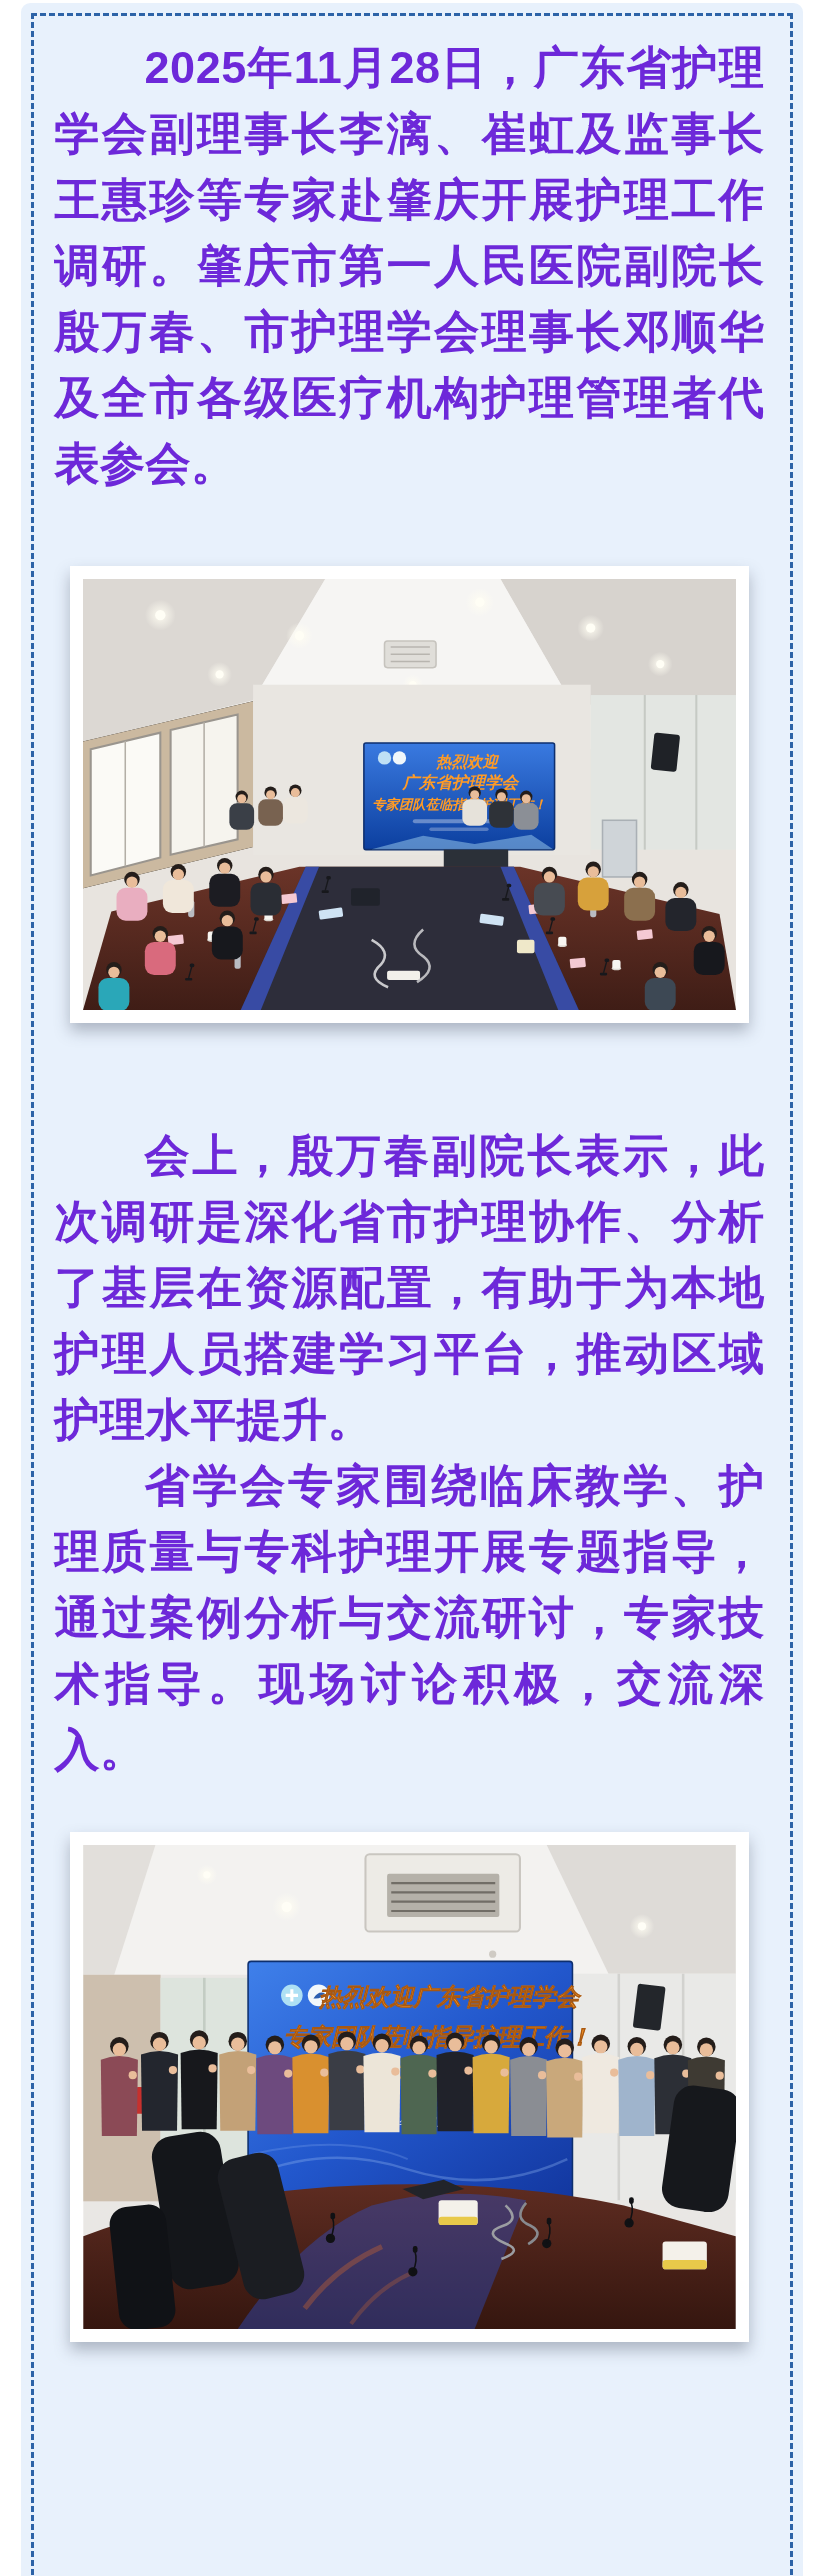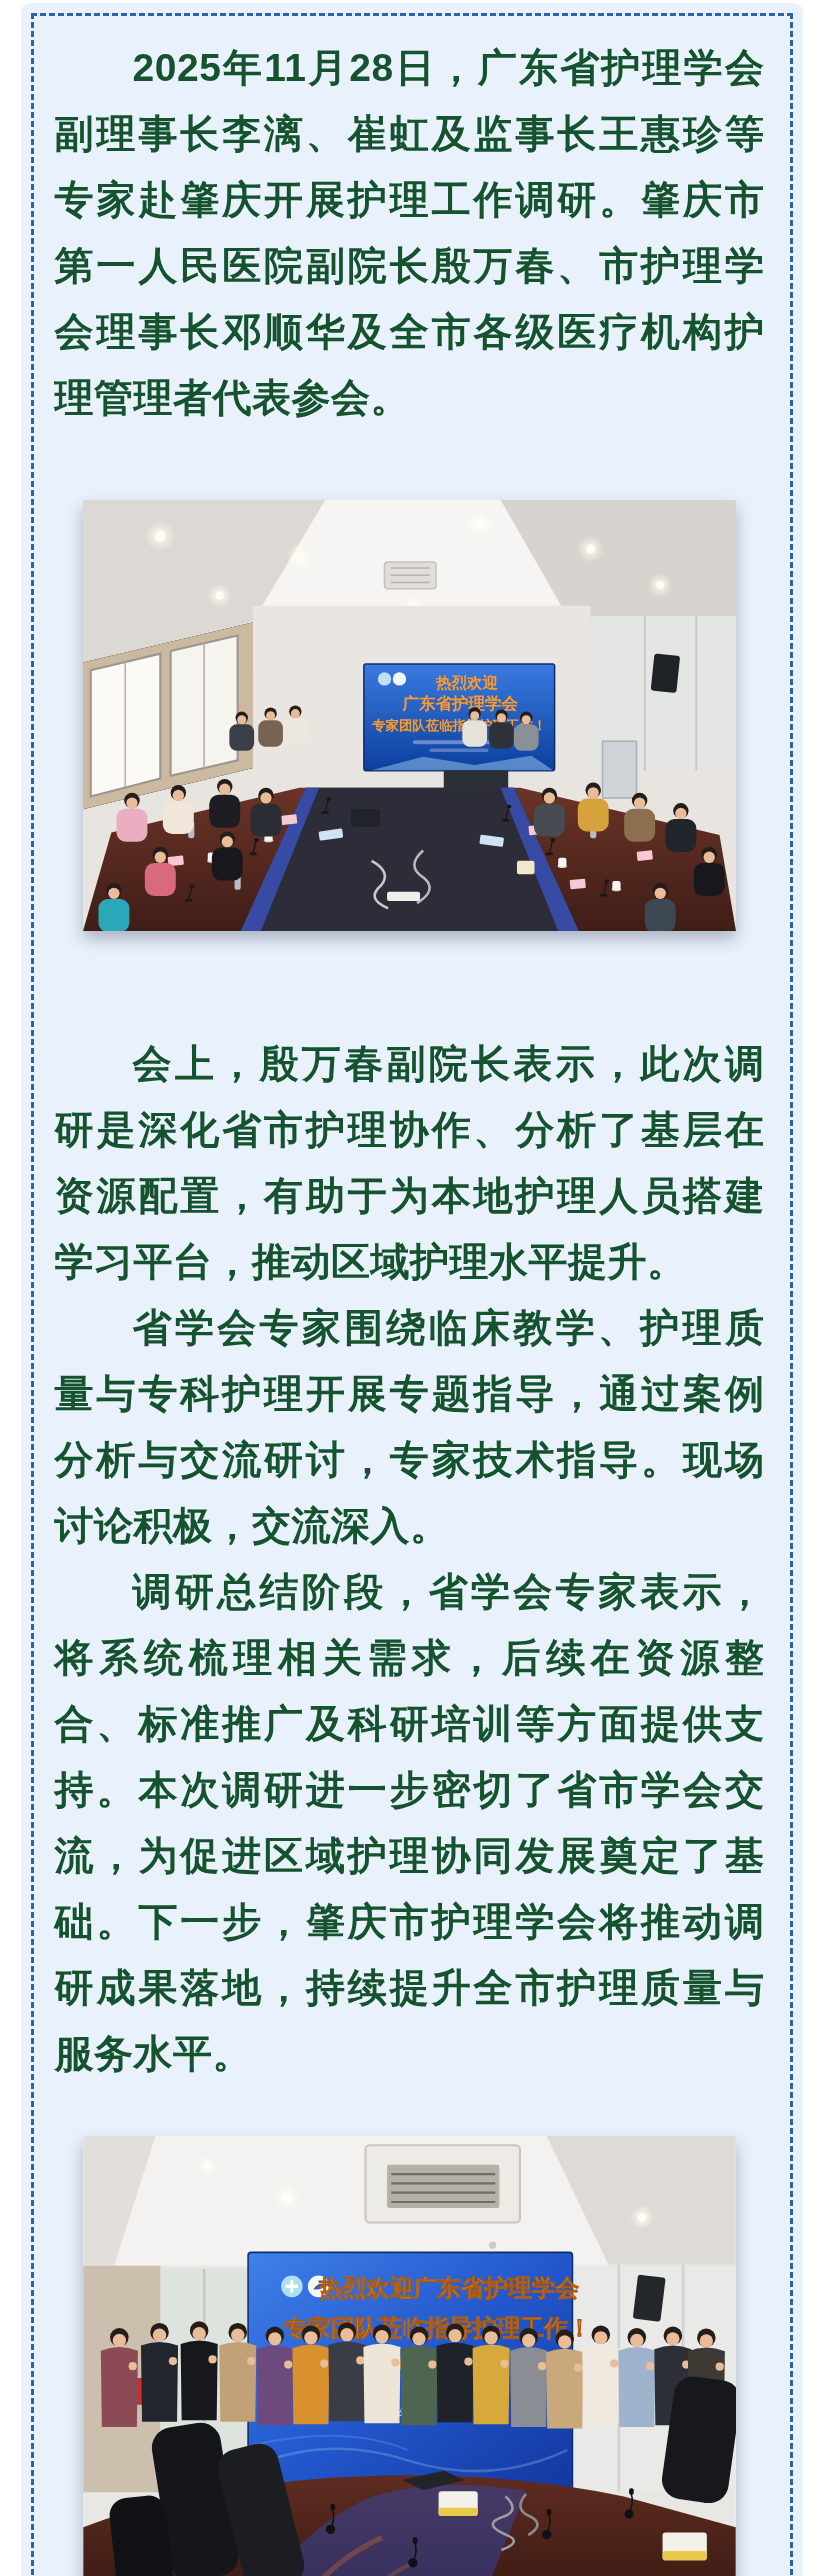--- a/index.html
+++ b/index.html
@@ -12,27 +12,28 @@
     position:absolute;left:10.3px;right:10.3px;top:10.3px;bottom:10.3px;
     border:3.6px dashed #2d63a7;border-radius:1px;
     pointer-events:none;
   }
   .content{
     position:relative;
     padding:32px 39px 0 34px;
   }
   .content p{
     margin:0;
-    font-size:39px;line-height:66px;font-weight:700;
-    color:#14532d;text-indent:2em;text-align:justify;
+    font-size:45px;line-height:66px;font-weight:700;
+    color:#6d28d9;text-indent:2em;text-align:justify;
     letter-spacing:0.5px;
   }
   figure.photo-card{
-    width:653px;background:#ffffff;margin:12px auto;
+    width:653px;background:#ffffff;padding:13px;margin:12px auto;
     box-shadow:0 8.2px 14.4px rgba(60,70,90,0.35);
+    font-style:italic;
   }
   figure.photo-card svg{display:block;}
   #photo-1{margin-top:69px;margin-bottom:100px;}
   #photo-2{margin-top:49px;}
   .t-orange{fill:#ff9b26;font-weight:bold;}
 </style>
 </head>
 <body>
 
 <div class="panel">
@@ -198,21 +199,20 @@
           <use href="#sit" x="1080" y="585" style="color:#8b6f4e"></use>
           <use href="#sit" x="1160" y="605" style="color:#23252c"></use>
           <use href="#sit" x="1215" y="690" style="color:#17181d"></use>
           <use href="#sit" x="1120" y="760" style="color:#3d4854"></use>
         </g>
       </svg>
     </figure>
 
     <p>会上，殷万春副院长表示，此次调研是深化省市护理协作、分析了基层在资源配置，有助于为本地护理人员搭建学习平台，推动区域护理水平提升。</p>
     <p>省学会专家围绕临床教学、护理质量与专科护理开展专题指导，通过案例分析与交流研讨，专家技术指导。现场讨论积极，交流深入。</p>
-    <p>调研总结阶段，省学会专家表示，将系统梳理相关需求，后续在资源整合、标准推广及科研培训等方面提供支持。本次调研进一步密切了省市学会交流，为促进区域护理协同发展奠定了基础。下一步，肇庆市护理学会将推动调研成果落地，持续提升全市护理质量与服务水平。</p>
 
     <figure class="photo-card" id="photo-2">
       <svg width="653" height="484" viewBox="0 0 1267 940">
         <defs>
           <linearGradient id="scr2" x1="0" y1="0" x2="1" y2="1">
             <stop offset="0" stop-color="#3f80ea"></stop>
               <stop offset="0.5" stop-color="#2257cc"></stop>
               <stop offset="1" stop-color="#12369e"></stop>
           </linearGradient>
           <linearGradient id="tbl2" x1="0" y1="0" x2="0" y2="1">

